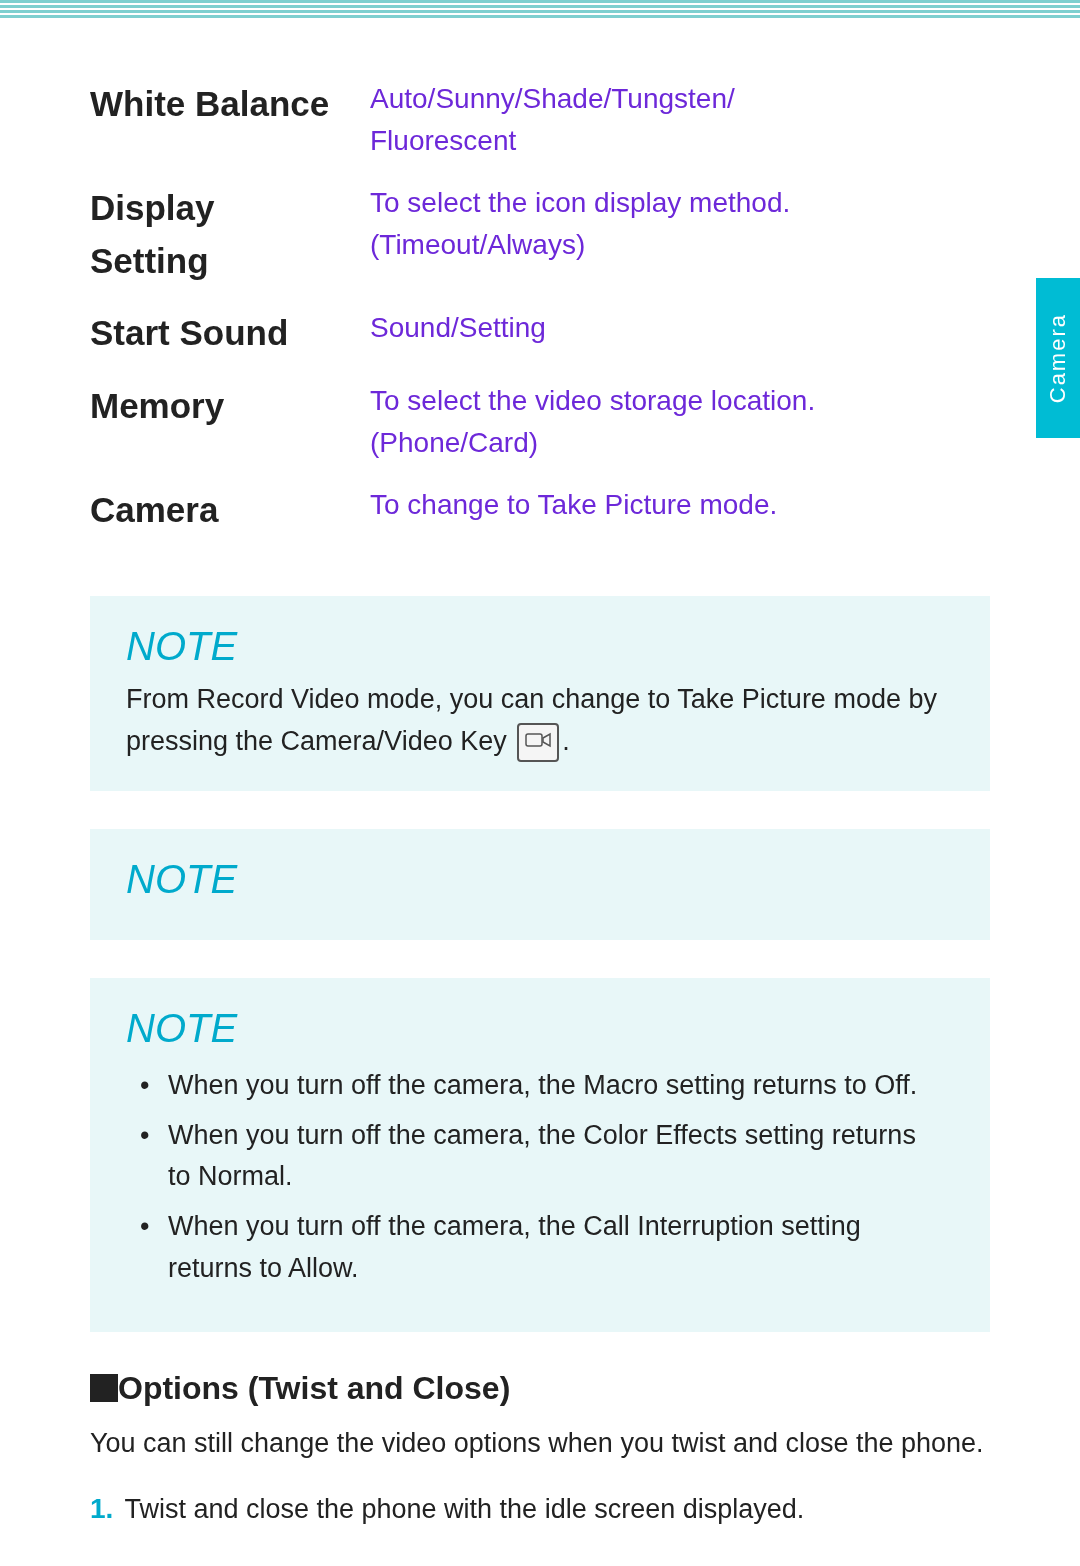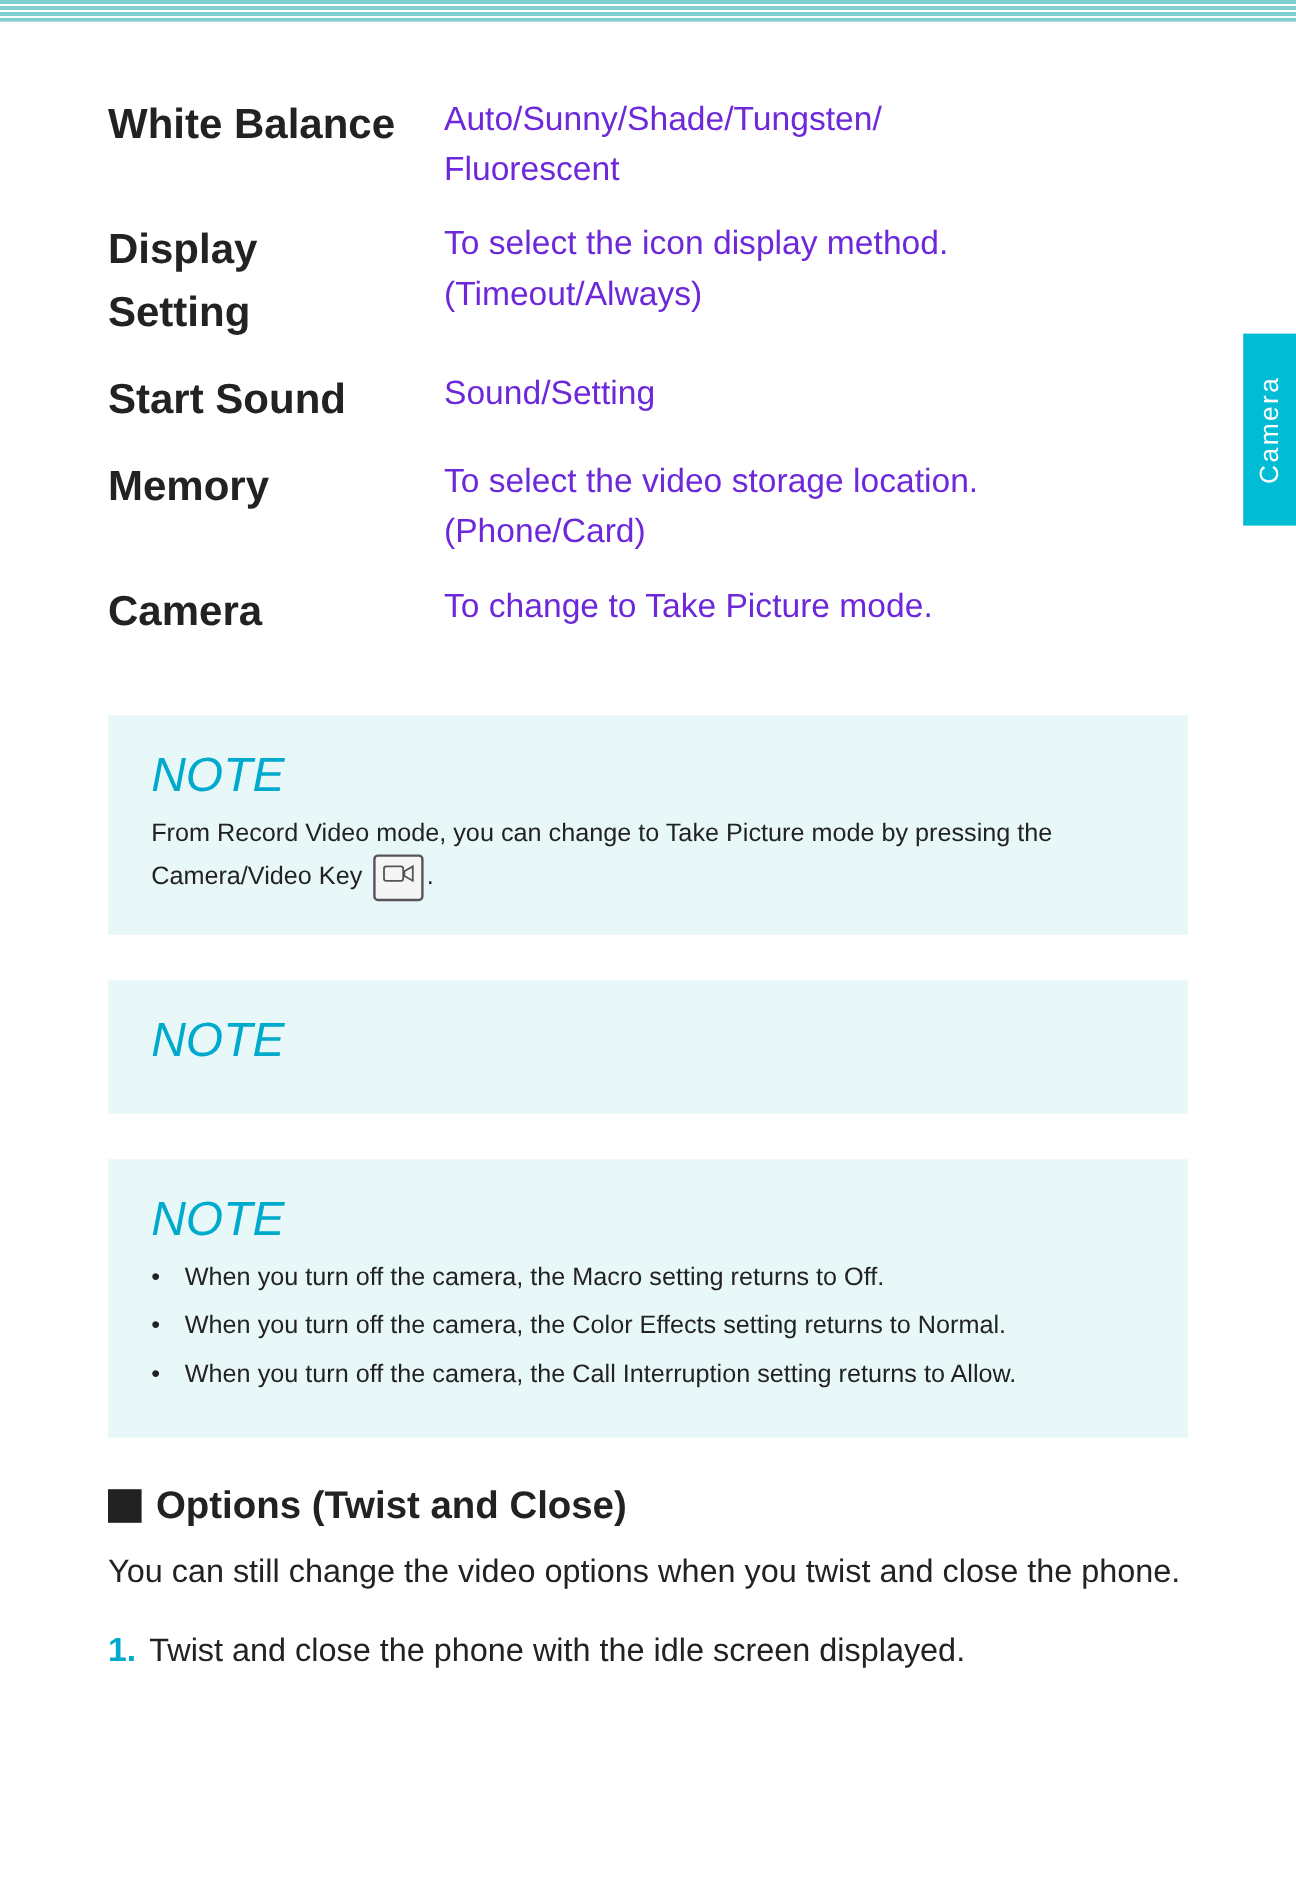--- a/index.html
+++ b/index.html
@@ -99,29 +99,29 @@
 
     .note-title {
       color: #00aacc;
       font-weight: normal;
       font-style: italic;
       font-size: 40px;
       margin-bottom: 10px;
     }
 
     .note-body {
-      font-size: 21px;
+      font-size: 27px;
       line-height: 1.55;
       color: #222222;
     }
 
     .note-body .bullet-list {
       list-style: none;
       padding: 0;
-      margin: 0;
+      margin: 14px;
     }
 
     .note-body .bullet-list li {
       padding-left: 28px;
       position: relative;
       margin-bottom: 8px;
       line-height: 1.55;
     }
 
     .note-body .bullet-list li::before {
@@ -147,21 +147,20 @@
     .options-section {
       margin-top: 10px;
     }
 
     .options-title {
       font-size: 32px;
       font-weight: bold;
       margin-bottom: 16px;
       display: flex;
       align-items: center;
-      gap: 12px;
     }
 
     .options-title-square {
       display: inline-block;
       width: 28px;
       height: 28px;
       background: #222222;
       flex-shrink: 0;
     }
 

